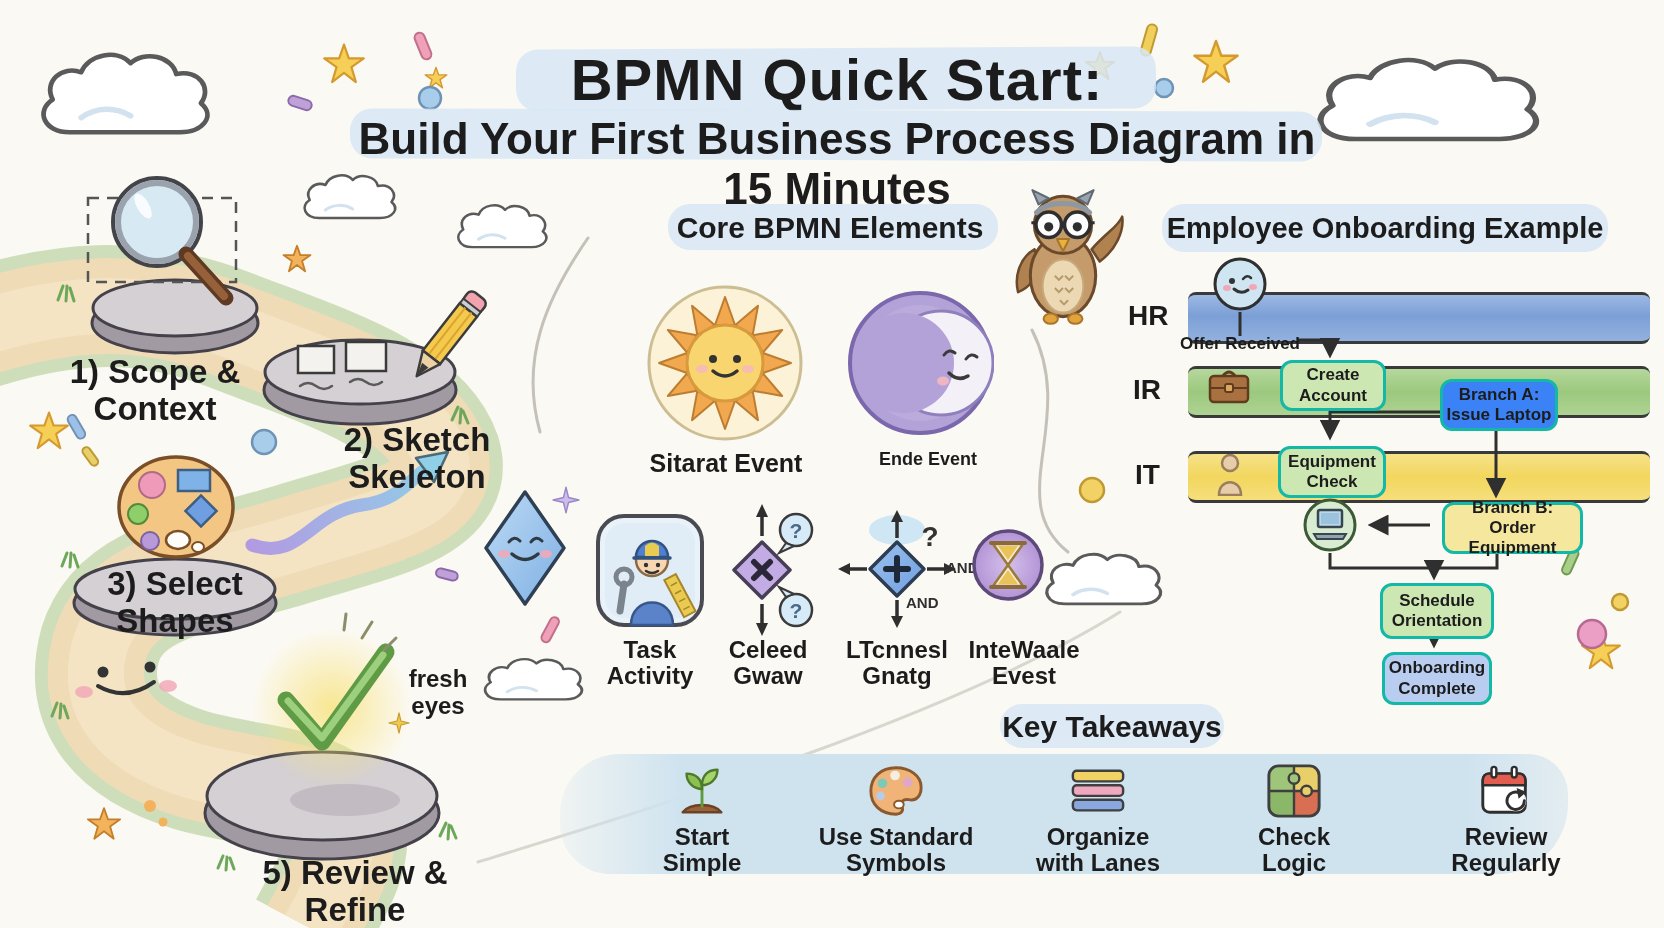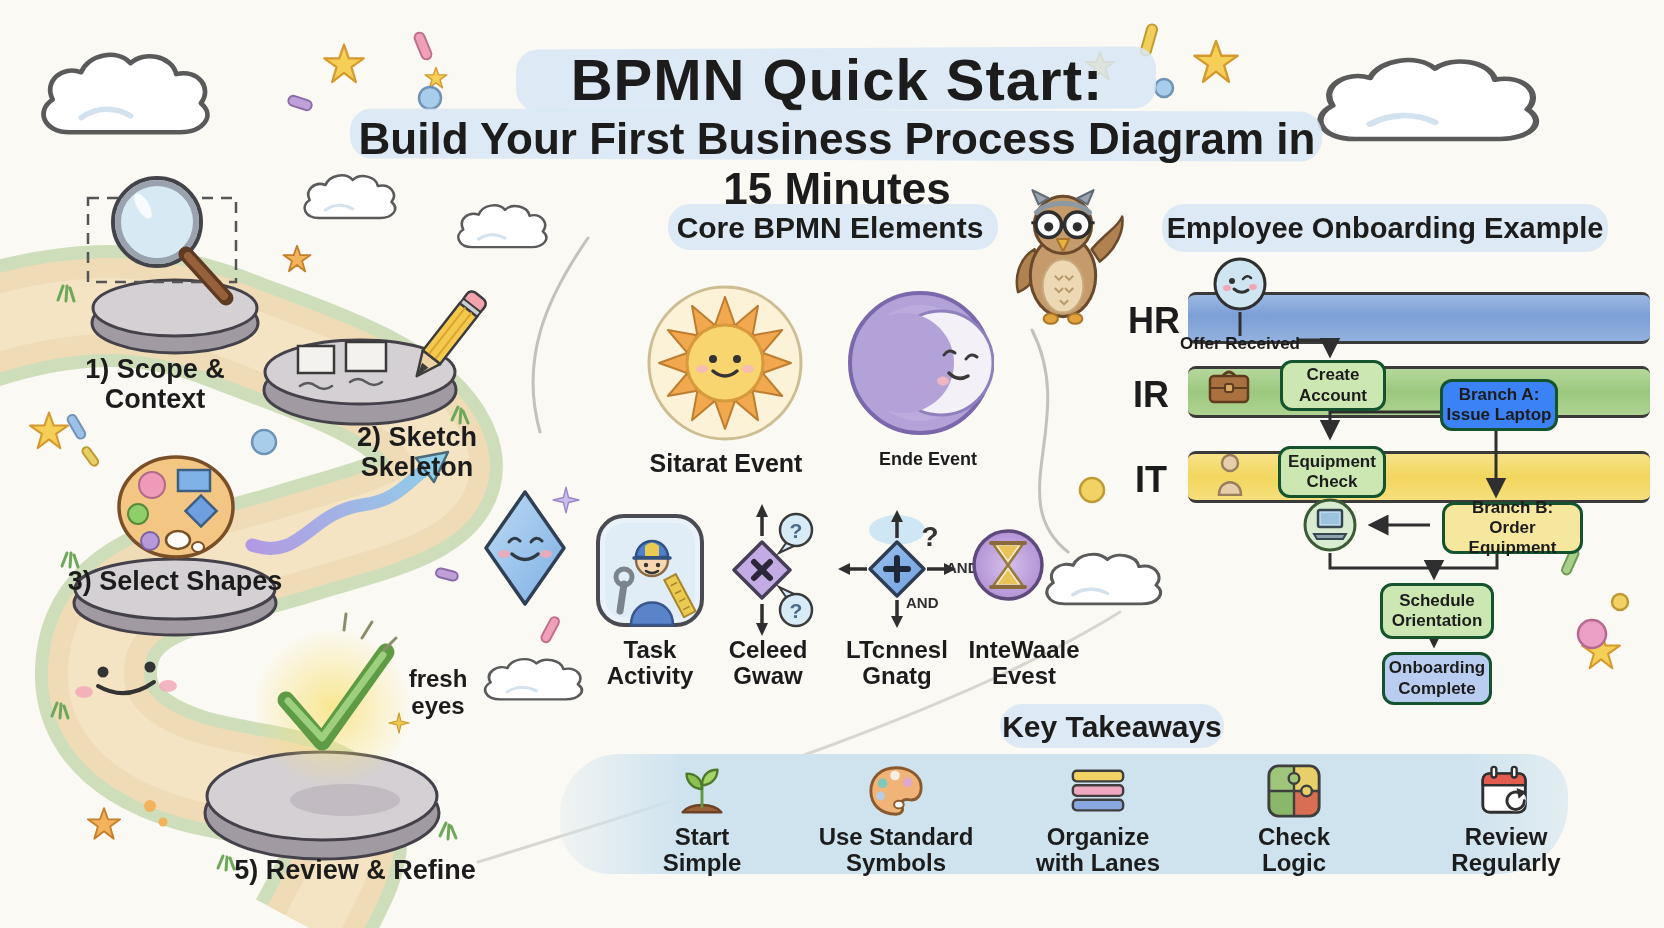--- a/index.html
+++ b/index.html
@@ -9,29 +9,29 @@
     font-family:"Liberation Sans",sans-serif;color:#1c1c1c;
   }
   .abs{position:absolute;}
   .pre{white-space:pre-line;}
   .ctr{text-align:center;}
   .bold{font-weight:700;}
   .hl{background:#d7e8f5;border-radius:22px;opacity:.85;}
   .title-main{font-size:58px;font-weight:700;letter-spacing:1px;}
   .title-sub{font-size:44px;font-weight:700;}
   .sec-head{font-size:30px;font-weight:700;}
-  .step-label{font-size:27px;font-weight:700;line-height:1.12;}
+  .step-label{font-size:33px;font-weight:700;line-height:1.12;}
   .elem-label{font-size:24px;font-weight:700;line-height:1.1;}
   .node{
-    position:absolute;border:3px solid #14532d;border-radius:12px;
+    position:absolute;border:3px solid #14b8a6;border-radius:12px;
     font-size:17px;font-weight:700;line-height:1.18;text-align:center;
     display:flex;align-items:center;justify-content:center;white-space:pre-line;
   }
   .lane{position:absolute;border-top:3px solid #3a3a3a;border-bottom:3px solid #3a3a3a;border-radius:8px;}
-  .lane-label{position:absolute;font-size:36px;font-weight:700;}
+  .lane-label{position:absolute;font-size:28px;font-weight:700;}
   .and-label{position:absolute;font-size:15px;font-weight:700;color:#2f2f2f;}
   .tk-item{position:absolute;width:190px;text-align:center;}
   .tk-icon{display:block;margin:0 auto;}
   .tk-label{font-size:24px;font-weight:700;line-height:1.1;margin-top:4px;white-space:pre-line;}
 </style>
 </head>
 <body>
 
 <div class="canvas">
 

